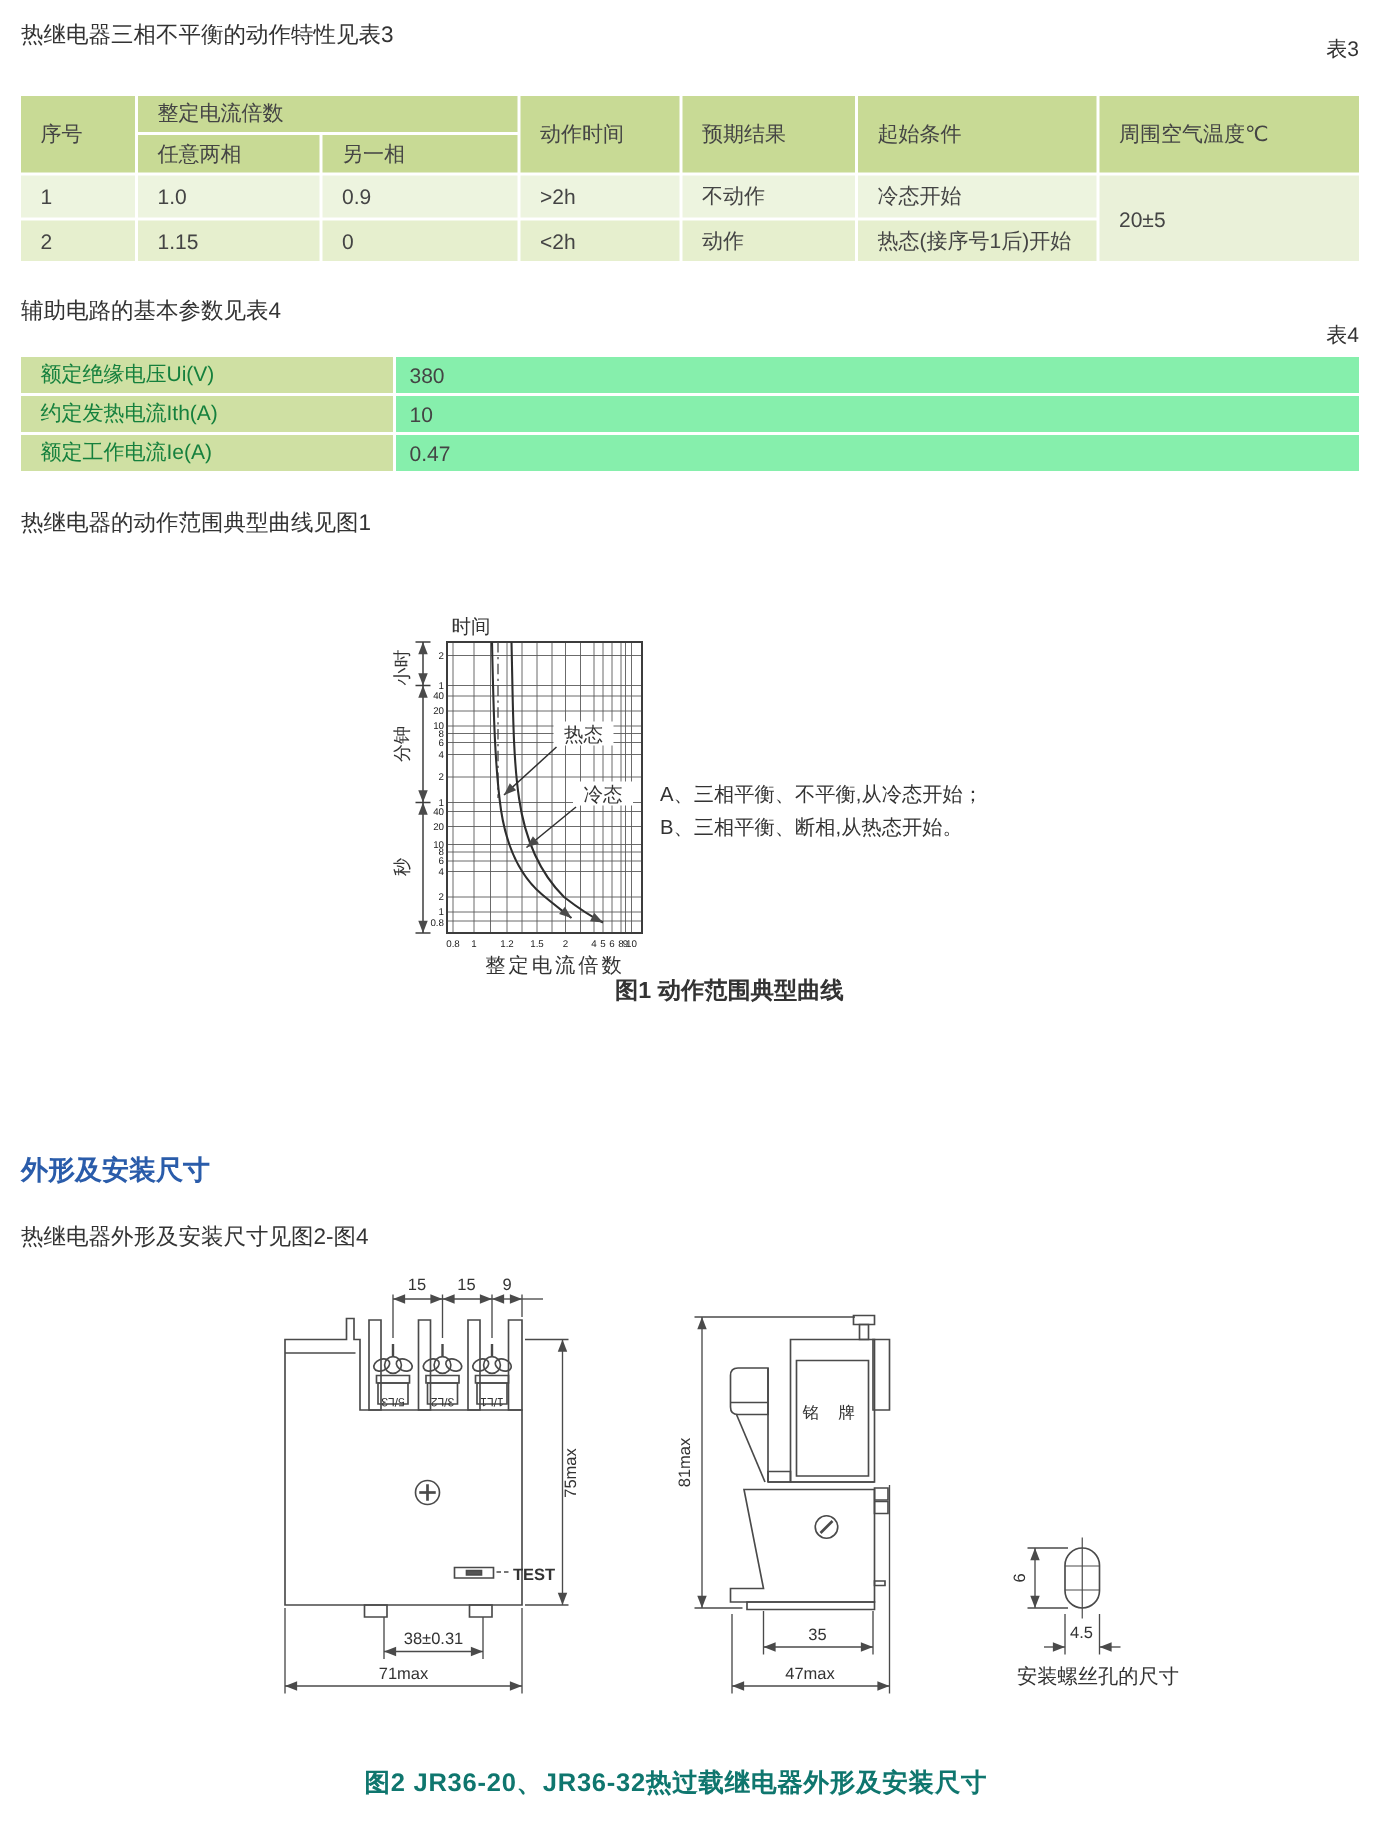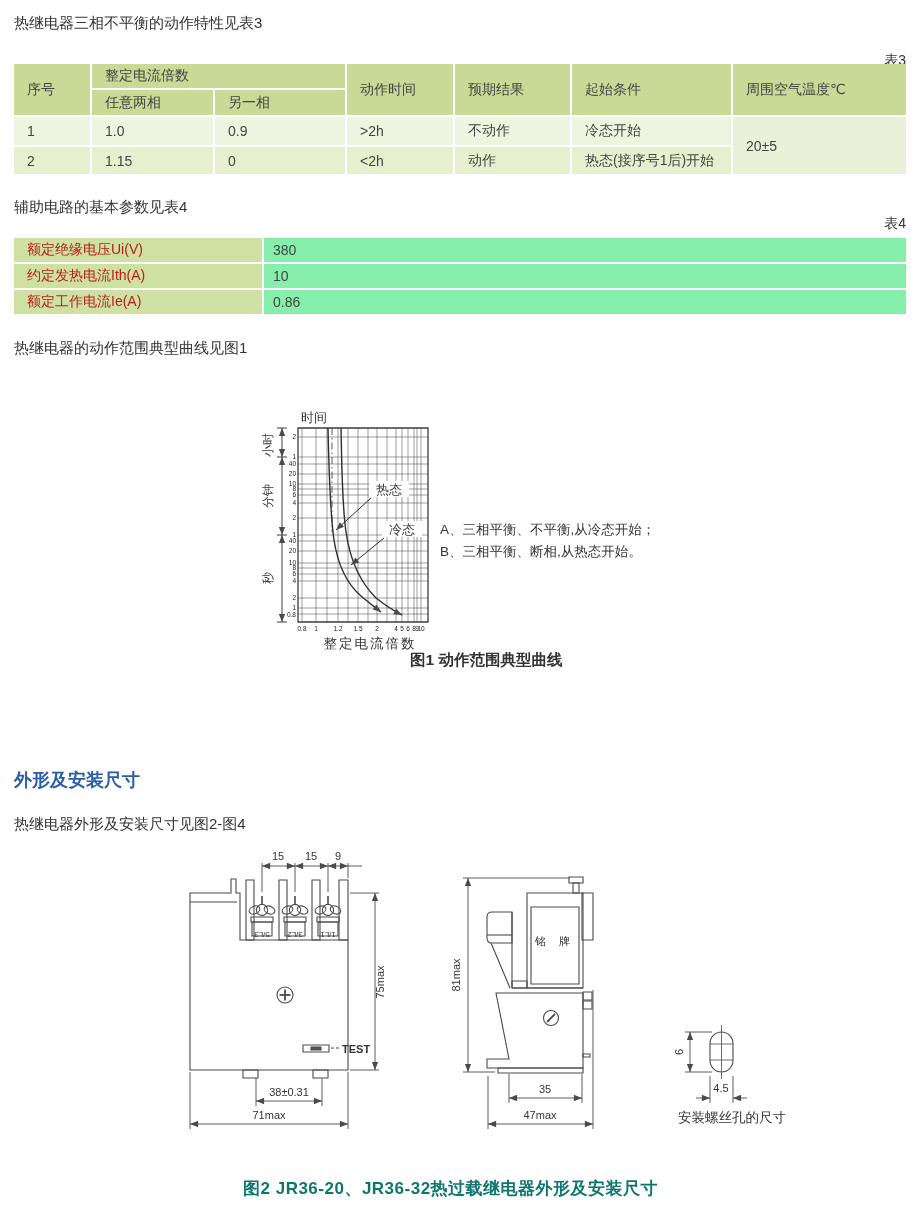--- a/index.html
+++ b/index.html
@@ -25,36 +25,36 @@
   .cstart{grid-column:6;grid-row:1/3;}
   .ctemp{grid-column:7;grid-row:1/3;}
   .r1{background:#edf4df;grid-row:3;}
   .r2{background:#e6efce;grid-row:4;}
   .g1{grid-column:1}.g2{grid-column:2}.g3{grid-column:3}.g4{grid-column:4}.g5{grid-column:5}.g6{grid-column:6}
   .ctempv{grid-column:7;grid-row:3/5;background:#eaf1d9;}
 
   
   .tb4{position:absolute;left:14px;top:238px;width:892px;display:grid;
        grid-template-columns:248px 642px;grid-template-rows:24px 24px 24px;gap:2px;}
-  .tb4 .lab{background:#cfe0a3;display:flex;align-items:center;padding-left:13px;font-size:14px;color:#b91c1c;}
+  .tb4 .lab{background:#cfe0a3;display:flex;align-items:center;padding-left:13px;font-size:14px;color:#15803d;}
   .tb4 .val{background:#86efac;display:flex;align-items:center;padding-left:9px;font-size:14px;color:#444;}
 
   .fig{position:absolute;}
   .fig text{fill:#333;font-family:"Liberation Sans","DejaVu Sans",sans-serif;}
   .fig .tk{font-size:6.5px;fill:#222;}
   .fig .dim{font-size:11px;}
   .fig line,.fig path,.fig rect,.fig circle,.fig ellipse{vector-effect:non-scaling-stroke;}
 </style>
 </head>
 <body>
 
 <div class="page">
 
   <div class="t" style="left:14px;top:14px;">热继电器三相不平衡的动作特性见表3</div>
-  <div class="t tag" style="right:14px;top:24px;margin-top:28px;">表3</div>
+  <div class="t tag" style="right:14px;top:24px;">表3</div>
 
   <div class="tb3">
     <div class="c h cno">序号</div>
     <div class="c h cmul">整定电流倍数</div>
     <div class="c h ctwo">任意两相</div>
     <div class="c h cother">另一相</div>
     <div class="c h ctime">动作时间</div>
     <div class="c h cexp">预期结果</div>
     <div class="c h ctemp">周围空气温度℃</div>
     <div class="c h cstart">起始条件</div>
@@ -78,21 +78,21 @@
 
   <div class="t" style="left:14px;top:198px;">辅助电路的基本参数见表4</div>
   <div class="t tag" style="right:14px;top:215px;">表4</div>
 
   <div class="tb4">
     <div class="lab">额定绝缘电压Ui(V)</div>
     <div class="val">380</div>
     <div class="lab">约定发热电流Ith(A)</div>
     <div class="val">10</div>
     <div class="lab">额定工作电流Ie(A)</div>
-    <div class="val">0.86</div>
+    <div class="val">0.47</div>
   </div>
 
   <div class="t" style="left:14px;top:339px;text-align:right;">热继电器的动作范围典型曲线见图1</div>
 
   <svg class="fig" style="left:250px;top:400px;" width="450" height="275" viewBox="0 0 450 275">
     <defs>
       <marker id="a1" viewBox="0 0 10 10" refX="9.5" refY="5" markerWidth="9" markerHeight="9" orient="auto-start-reverse" markerUnits="userSpaceOnUse">
         <path d="M0.5,1.5 L9.5,5 L0.5,8.5 Z" fill="#4a4a4a"></path>
       </marker>
     </defs>

